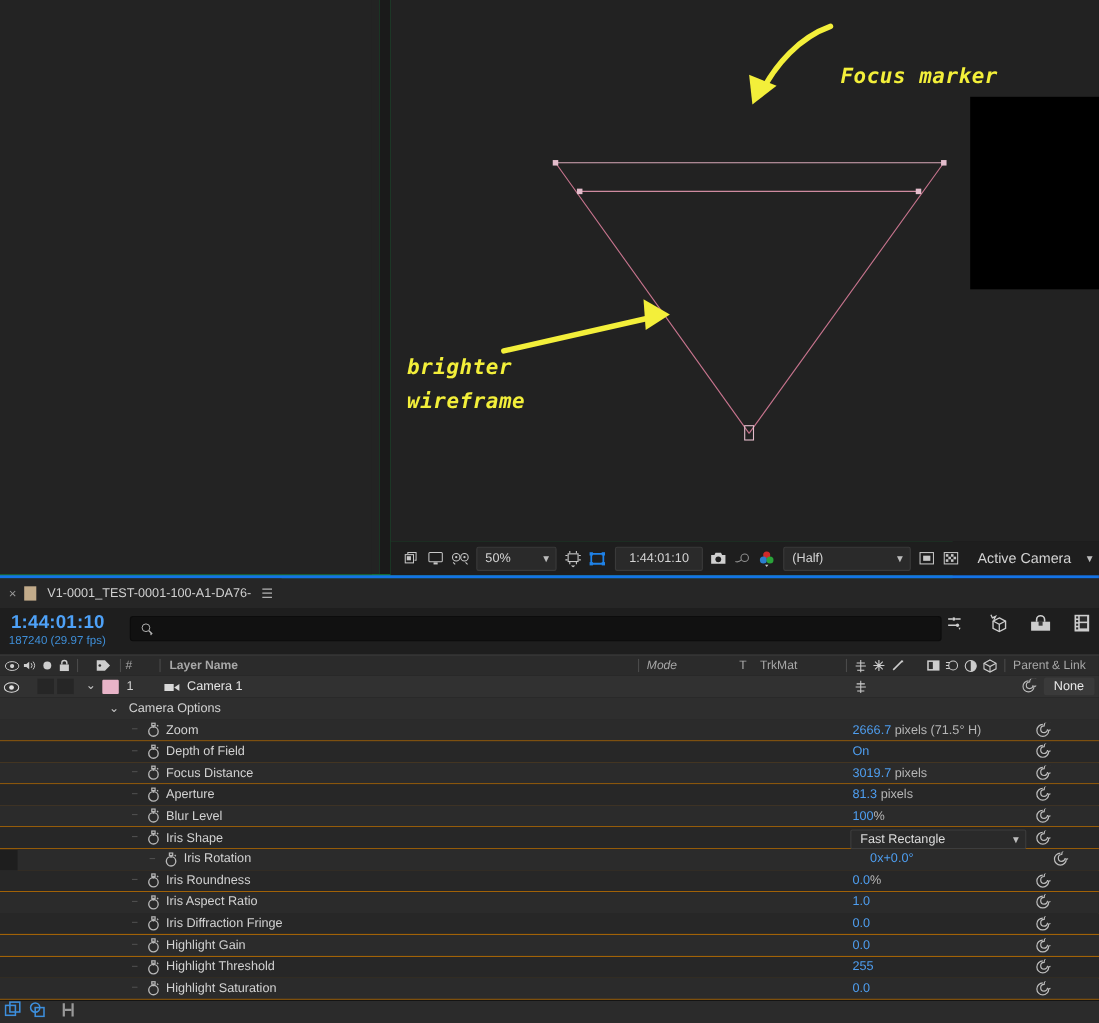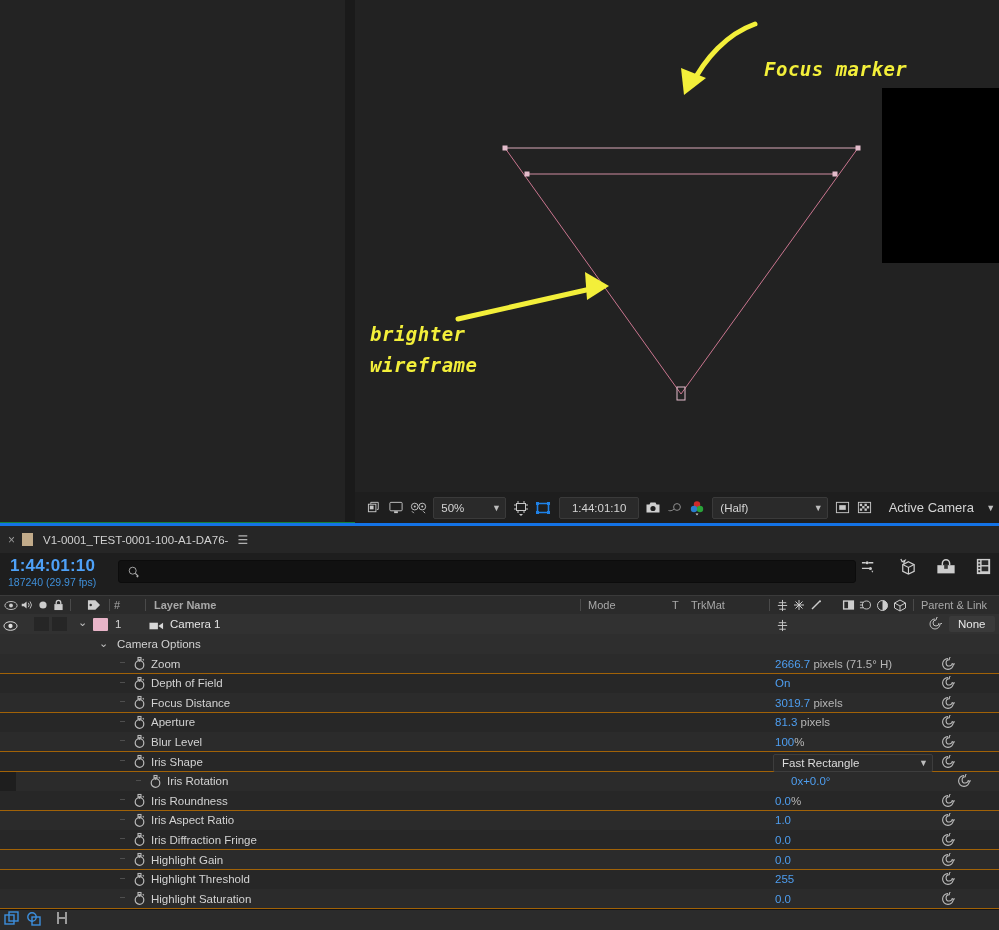--- a/index.html
+++ b/index.html
@@ -316,21 +316,21 @@
         <svg width="14" height="12" viewBox="0 0 15 12">
             <path d="M1 1h8l5 5-5 5H1z" fill="#cdcdcd"></path>
             <circle cx="4" cy="6" r="1.3" fill="#2b2b2b"></circle>
           </svg>
       </span>
       <span class="sep" style="left:109px;"></span>
       <span class="cell" style="left:114px;">#</span>
       <span class="sep" style="left:145px;"></span>
       <span class="cell" style="left:154px;font-weight:bold;">Layer Name</span>
       <span class="sep" style="left:580px;"></span>
-      <span class="cell" style="left:588px;">Mode</span>
+      <span class="cell" style="left:588px;font-style:italic;">Mode</span>
       <span class="cell" style="left:672px;">T</span>
       <span class="cell" style="left:691px;">TrkMat</span>
       <span class="sep" style="left:769px;"></span>
       <span class="cell" style="left:776px;">
         <svg width="13" height="13" viewBox="0 0 14 14">
             <path d="M7 1v12M3 4h8M2 7h10M3.5 11h7" stroke="#cdcdcd" fill="none"></path>
           </svg>
       </span>
       <span class="cell" style="left:793px;">
         <svg width="12" height="12" viewBox="0 0 12 12">

